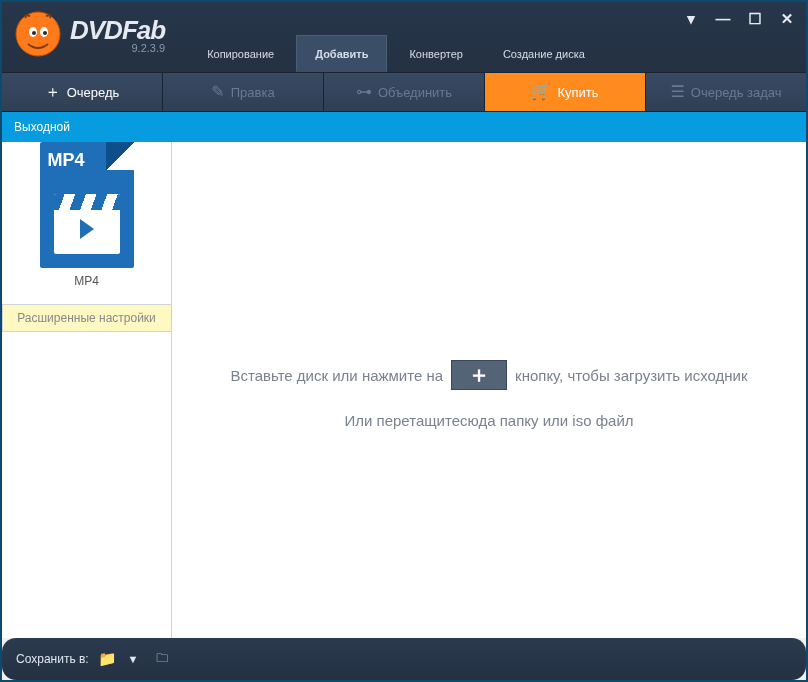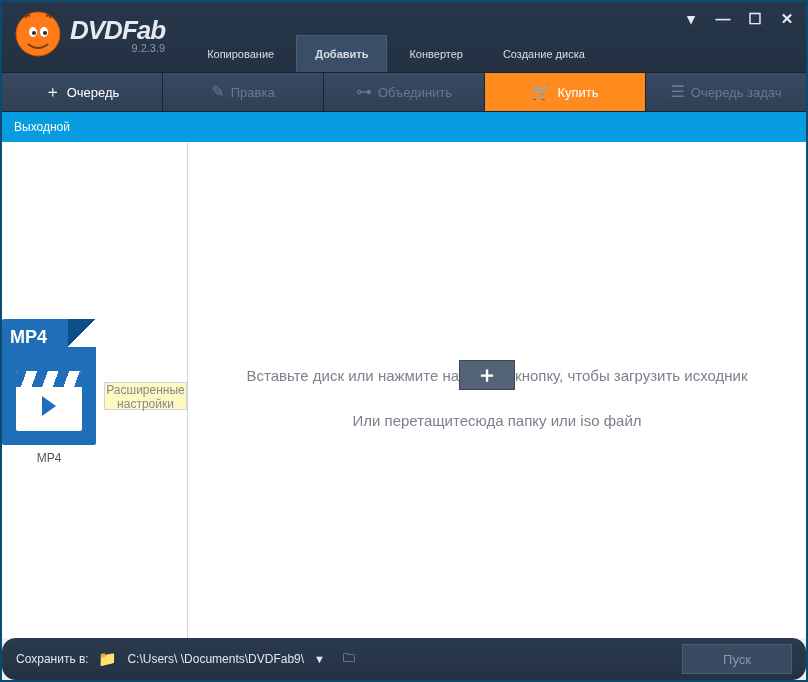--- a/index.html
+++ b/index.html
@@ -23,33 +23,33 @@
   .toolbar { height: 40px; background: linear-gradient(to bottom, #384a62 0%, #2f3f55 100%); display: flex; border-top: 1px solid #1a2330; border-bottom: 1px solid #1a2330; }
   .tool { flex: 1; display: flex; align-items: center; justify-content: center; gap: 6px; color: #fff; font-size: 13px; cursor: pointer; border-right: 1px solid #1a2330; }
   .tool:last-child { border-right: none; }
   .tool.disabled { color: #6a798f; cursor: default; }
   .tool.buy { background: #ff8a1e; }
   .tool .ic { font-size: 16px; line-height: 1; }
 
   .subhead { height: 30px; background: #079be0; color: #fff; display: flex; align-items: center; padding: 0 12px; font-size: 12px; }
 
   .body { flex: 1; display: flex; background: #fff; min-height: 0; }
-  .sidebar { width: 186px; border-right: 1px solid #d0d5dc; display: flex; flex-direction: row; align-items: center; padding-top: 12px; gap: 8px; background: #fff; }
+  .sidebar { width: 170px; border-right: 1px solid #d0d5dc; display: flex; flex-direction: column; align-items: center; gap: 8px; background: #fff; }
   .format-card { display: flex; flex-direction: column; align-items: center; gap: 6px; padding-bottom: 8px; }
   .file-icon { width: 94px; height: 126px; background: #1e6fb8; position: relative; border-radius: 2px; }
   .file-fold { position: absolute; top: 0; right: 0; width: 28px; height: 28px; background: linear-gradient(135deg, #0d4f8a 50%, #fff 50%); }
   .file-label { position: absolute; top: 8px; left: 8px; color: #fff; font-weight: bold; font-size: 18px; }
   .clapper { position: absolute; left: 14px; right: 14px; top: 52px; bottom: 14px; background: #fff; border-radius: 2px; overflow: hidden; }
   .clapper-top { height: 16px; background: repeating-linear-gradient(110deg, #1e6fb8 0 10px, #fff 10px 20px); }
   .play-tri { position: absolute; left: 50%; top: 58%; transform: translate(-50%, -50%); width: 0; height: 0; border-left: 14px solid #1e6fb8; border-top: 10px solid transparent; border-bottom: 10px solid transparent; }
   .format-name { color: #555; font-size: 12px; }
   .adv-btn { width: 170px; height: 28px; border: 1px solid #cfd4db; background: #fef9c3; color: #888; font-size: 12px; cursor: pointer; }
 
   .canvas { flex: 1; display: flex; flex-direction: column; align-items: center; justify-content: flex-start; padding-top: 218px; color: #7a828e; font-size: 15px; gap: 22px; }
-  .drop-line1 { display: flex; align-items: center; gap: 0; }
+  .drop-line1 { display: flex; align-items: center; gap: 8px; }
   .plus-btn { width: 56px; height: 30px; background: #556377; display: flex; align-items: center; justify-content: center; color: #fff; font-size: 22px; font-weight: bold; cursor: pointer; border: 1px solid #3a475a; }
 
   .footer { height: 42px; background: linear-gradient(to bottom, #2b3a4e 0%, #243143 100%); display: flex; align-items: center; padding: 0 14px; gap: 10px; color: #e0e6ef; font-size: 12px; border-radius: 14px; }
   .folder-ic { color: #ff8a1e; font-size: 15px; }
   .path-block { display: flex; align-items: center; gap: 8px; }
   .path-text { color: #e0e6ef; }
   .path-caret { color: #e0e6ef; cursor: pointer; font-size: 11px; }
   .browse-ic { color: #e0e6ef; cursor: pointer; margin-left: 8px; }
   .spacer { flex: 1; }
   .start-btn { width: 110px; height: 30px; background: #3a4a60; border: 1px solid #4a5c76; color: #8a98ad; display: flex; align-items: center; justify-content: center; cursor: pointer; font-size: 13px; }
@@ -145,24 +145,18 @@
         </div>
         <span>кнопку, чтобы загрузить исходник</span>
       </div>
       <div>Или перетащитесюда папку или iso файл</div>
     </div>
   </div>
 
   <div class="footer">
     <span>Сохранить в:</span>
     <span class="folder-ic">📁</span>
-    <div class="path-block">
-      <span class="path-text">C:\Users\      \Documents\DVDFab9\</span>
-    </div>
     <span class="path-caret">▼</span>
     <span class="browse-ic">🗀</span>
     <div class="spacer"></div>
-    <div class="start-btn">
-      <span>Пуск</span>
-    </div>
   </div>
 
 </div>
 
 </body></html>

